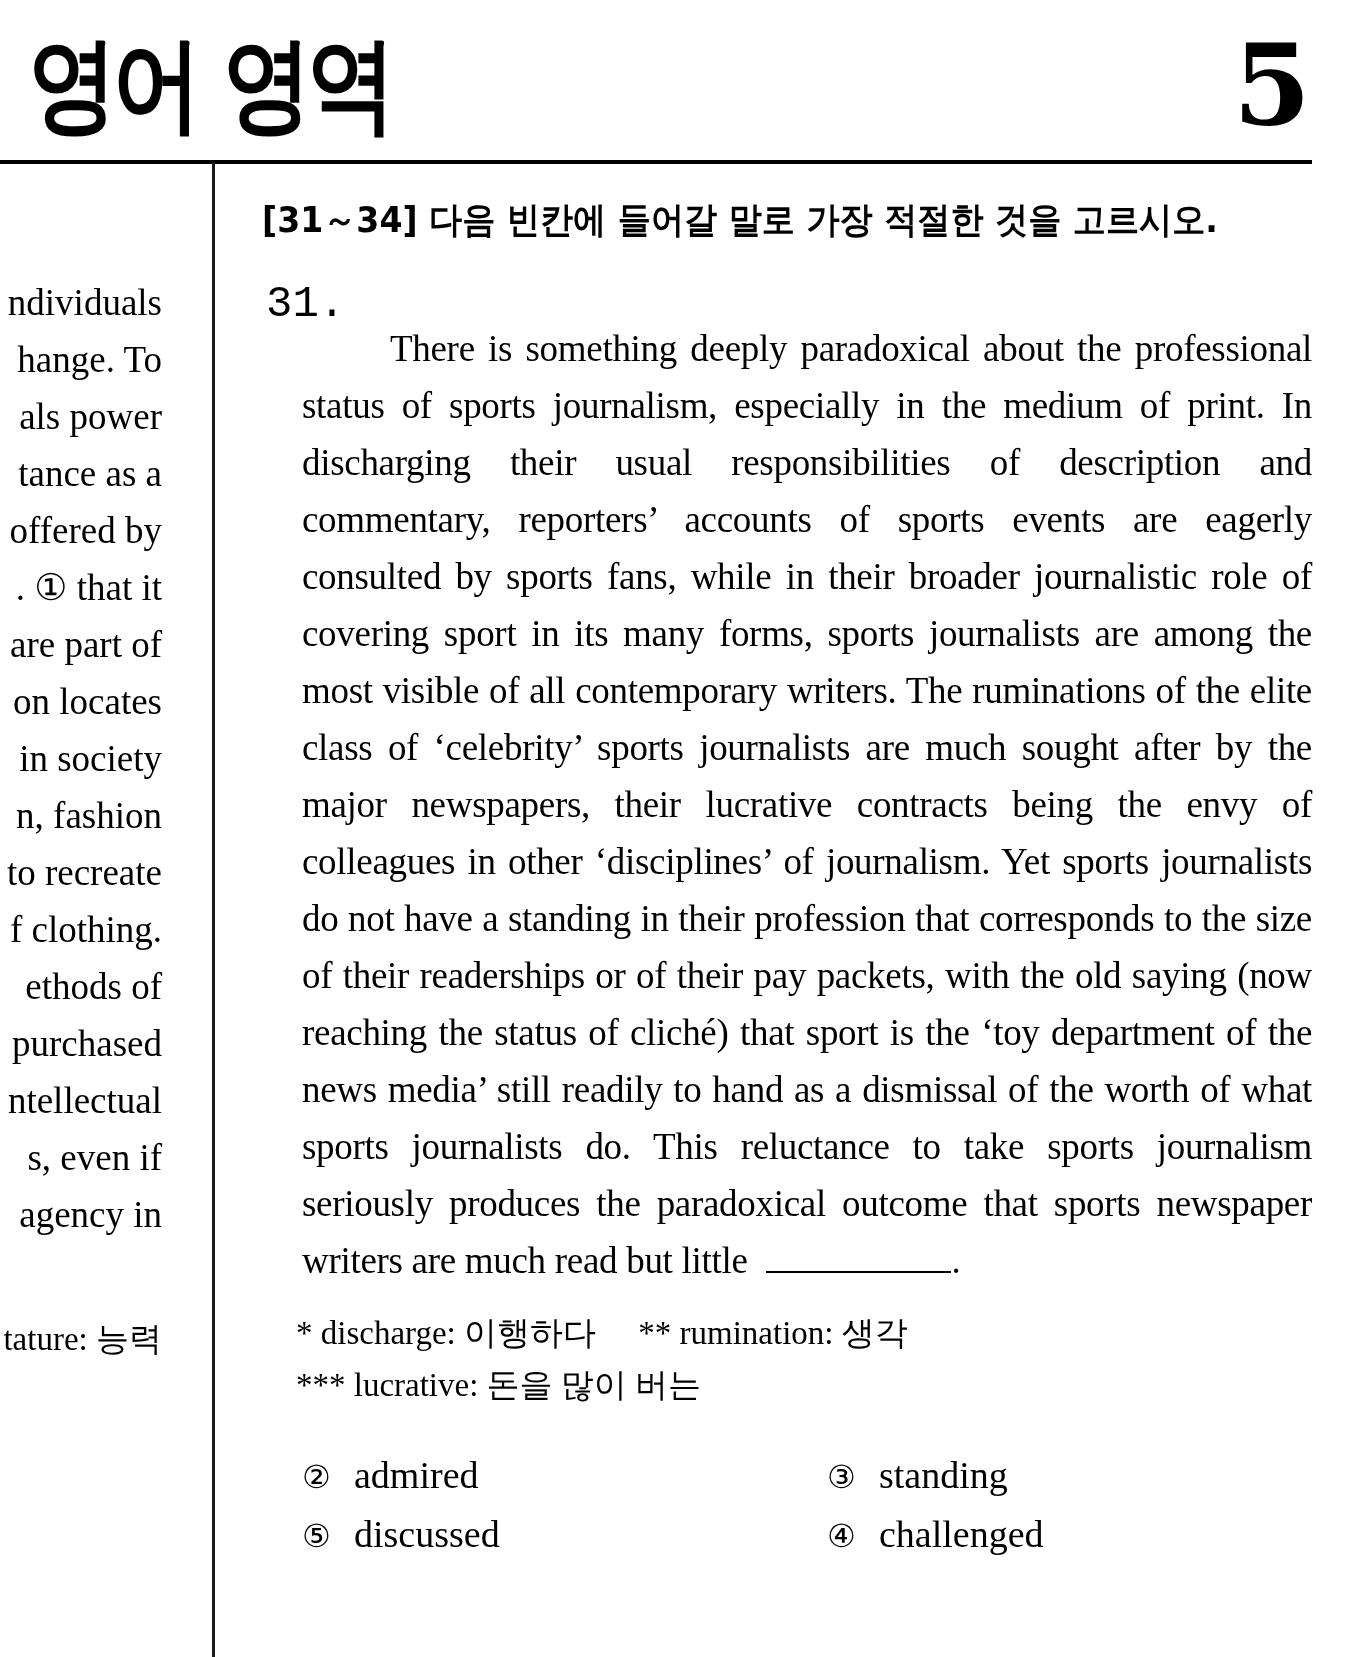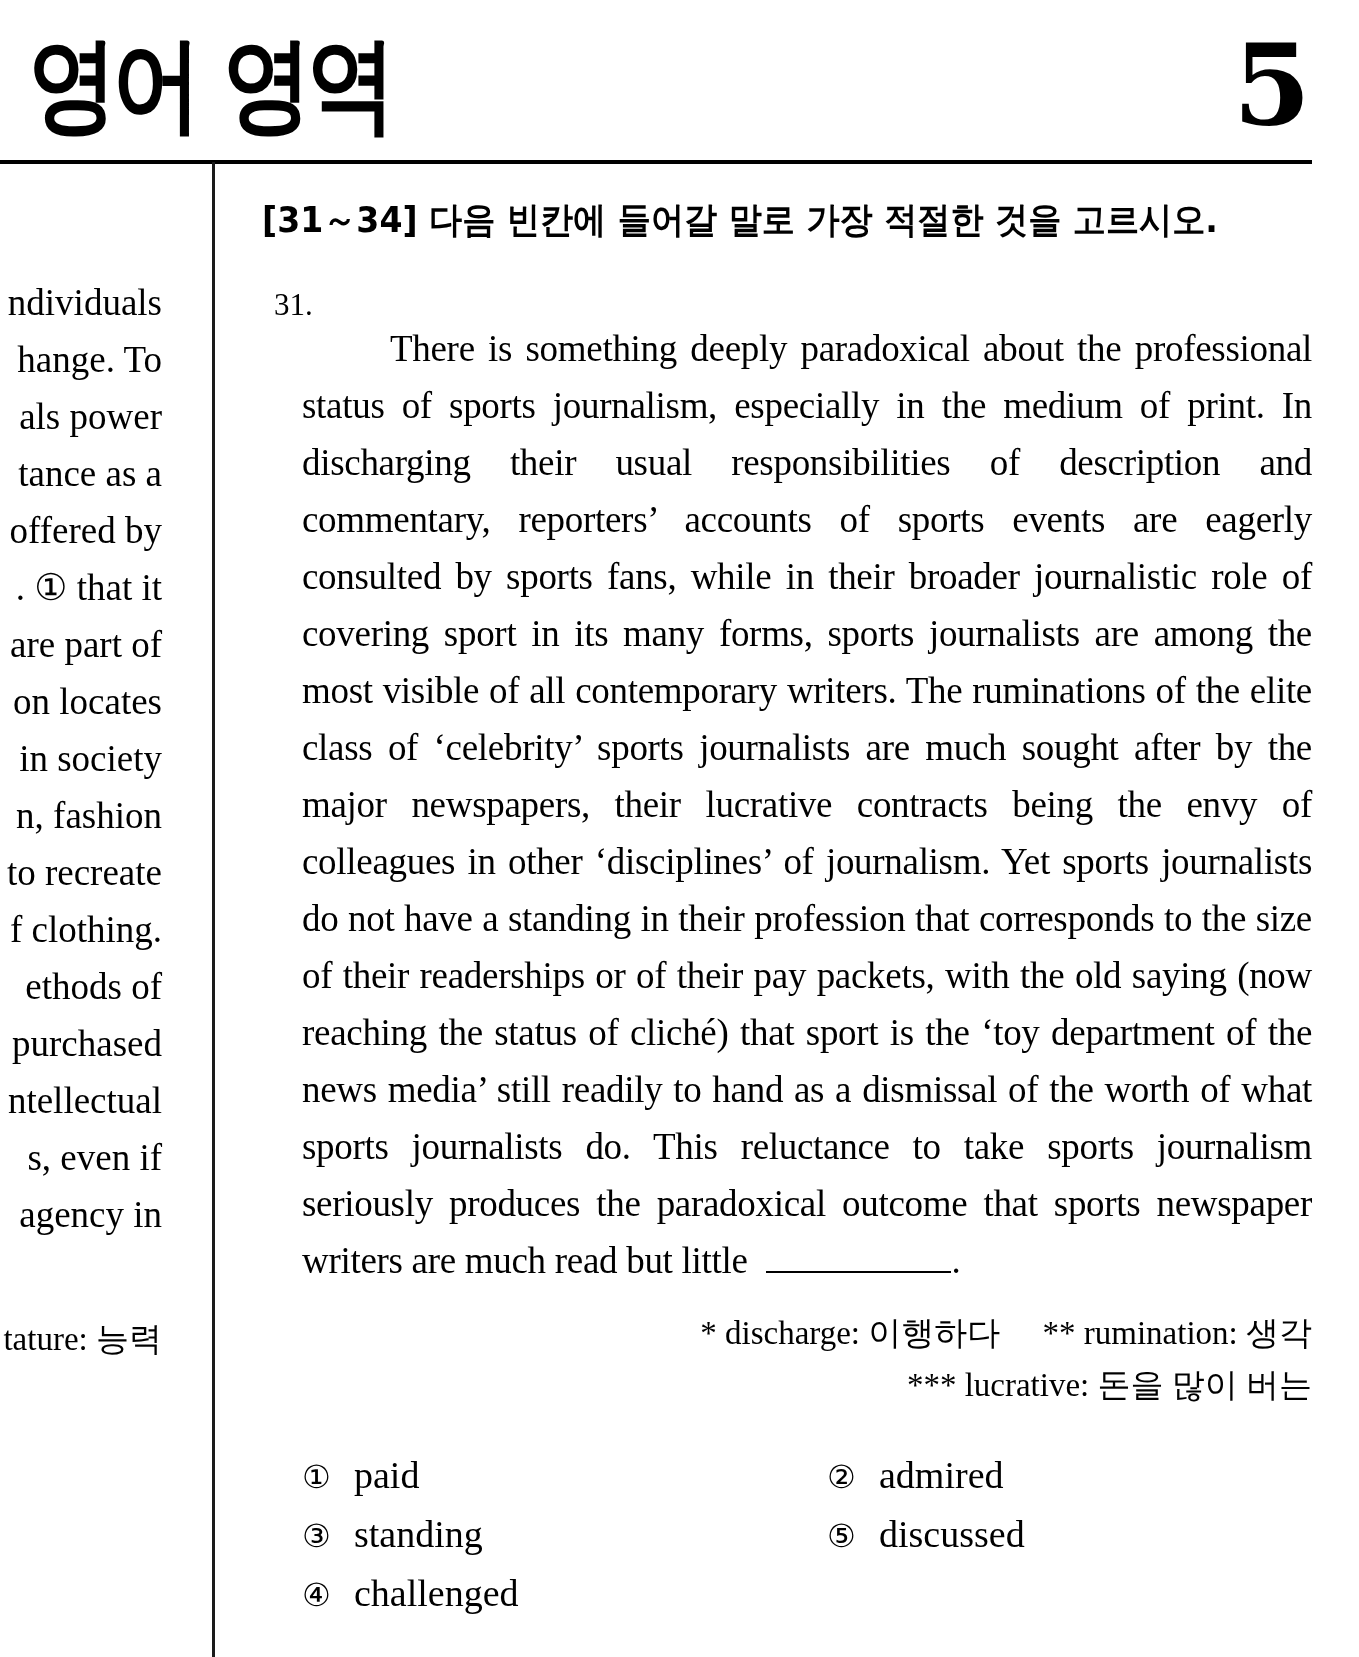--- a/index.html
+++ b/index.html
@@ -36,30 +36,30 @@
   .instruction {
     position: absolute; left: 262px; top: 196px; width: 1052px;
     font-family: "DejaVu Sans", "Liberation Sans", sans-serif;
     font-weight: bold; font-size: 36px; white-space: nowrap;
     transform: scaleX(0.92); transform-origin: left top;
   }
   .question {
     position: absolute; left: 262px; top: 276px; width: 1050px;
   }
   .q-number {
-    position: absolute; left: 12px; top: 0;
-    font-family: Liberation Serif, serif; font-size: 31px; line-height: 57px;
+    position: absolute; left: 4px; top: 0;
+    font-family: Liberation Mono, monospace; font-size: 44px; line-height: 57px;
   }
   .passage {
     font-size: 37px; line-height: 57px; text-align: justify;
     padding-left: 40px; text-indent: 88px; letter-spacing: -0.3px; margin-top: 44px;
   }
   .blank { display: inline-block; width: 185px; border-bottom: 2px solid #000; height: 32px; vertical-align: baseline; margin-left: 10px; }
   .glossary {
-    text-align: right; font-size: 33px; line-height: 52px; margin-top: 18px; padding-right: 0;
+    text-align: left; font-size: 33px; line-height: 52px; margin-top: 18px; padding-right: 0;
   }
   .glossary .gl-item { margin-left: 34px; }
   .choices {
     display: grid; grid-template-columns: 525px 525px; margin-top: 36px; padding-left: 40px;
     font-size: 38px; line-height: 57px;
   }
   .choice .num { display: inline-block; width: 52px; font-family: "DejaVu Sans", sans-serif; font-size: 32px; }
 </style>
 </head>
 <body>
@@ -98,19 +98,18 @@
   <div class="glossary">
     <div>
       <span class="gl-item">* discharge: 이행하다</span>
       <span class="gl-item">** rumination: 생각</span>
     </div>
     <div>
       <span class="gl-item">*** lucrative: 돈을 많이 버는</span>
     </div>
   </div>
   <div class="choices">
-    <div class="choice"><span class="num">①</span><span>paid</span></div>
     <div class="choice"><span class="num">②</span><span>admired</span></div>
     <div class="choice"><span class="num">③</span><span>standing</span></div>
     <div class="choice"><span class="num">⑤</span><span>discussed</span></div>
     <div class="choice"><span class="num">④</span><span>challenged</span></div>
   </div>
 </div>
 
 </body></html>

